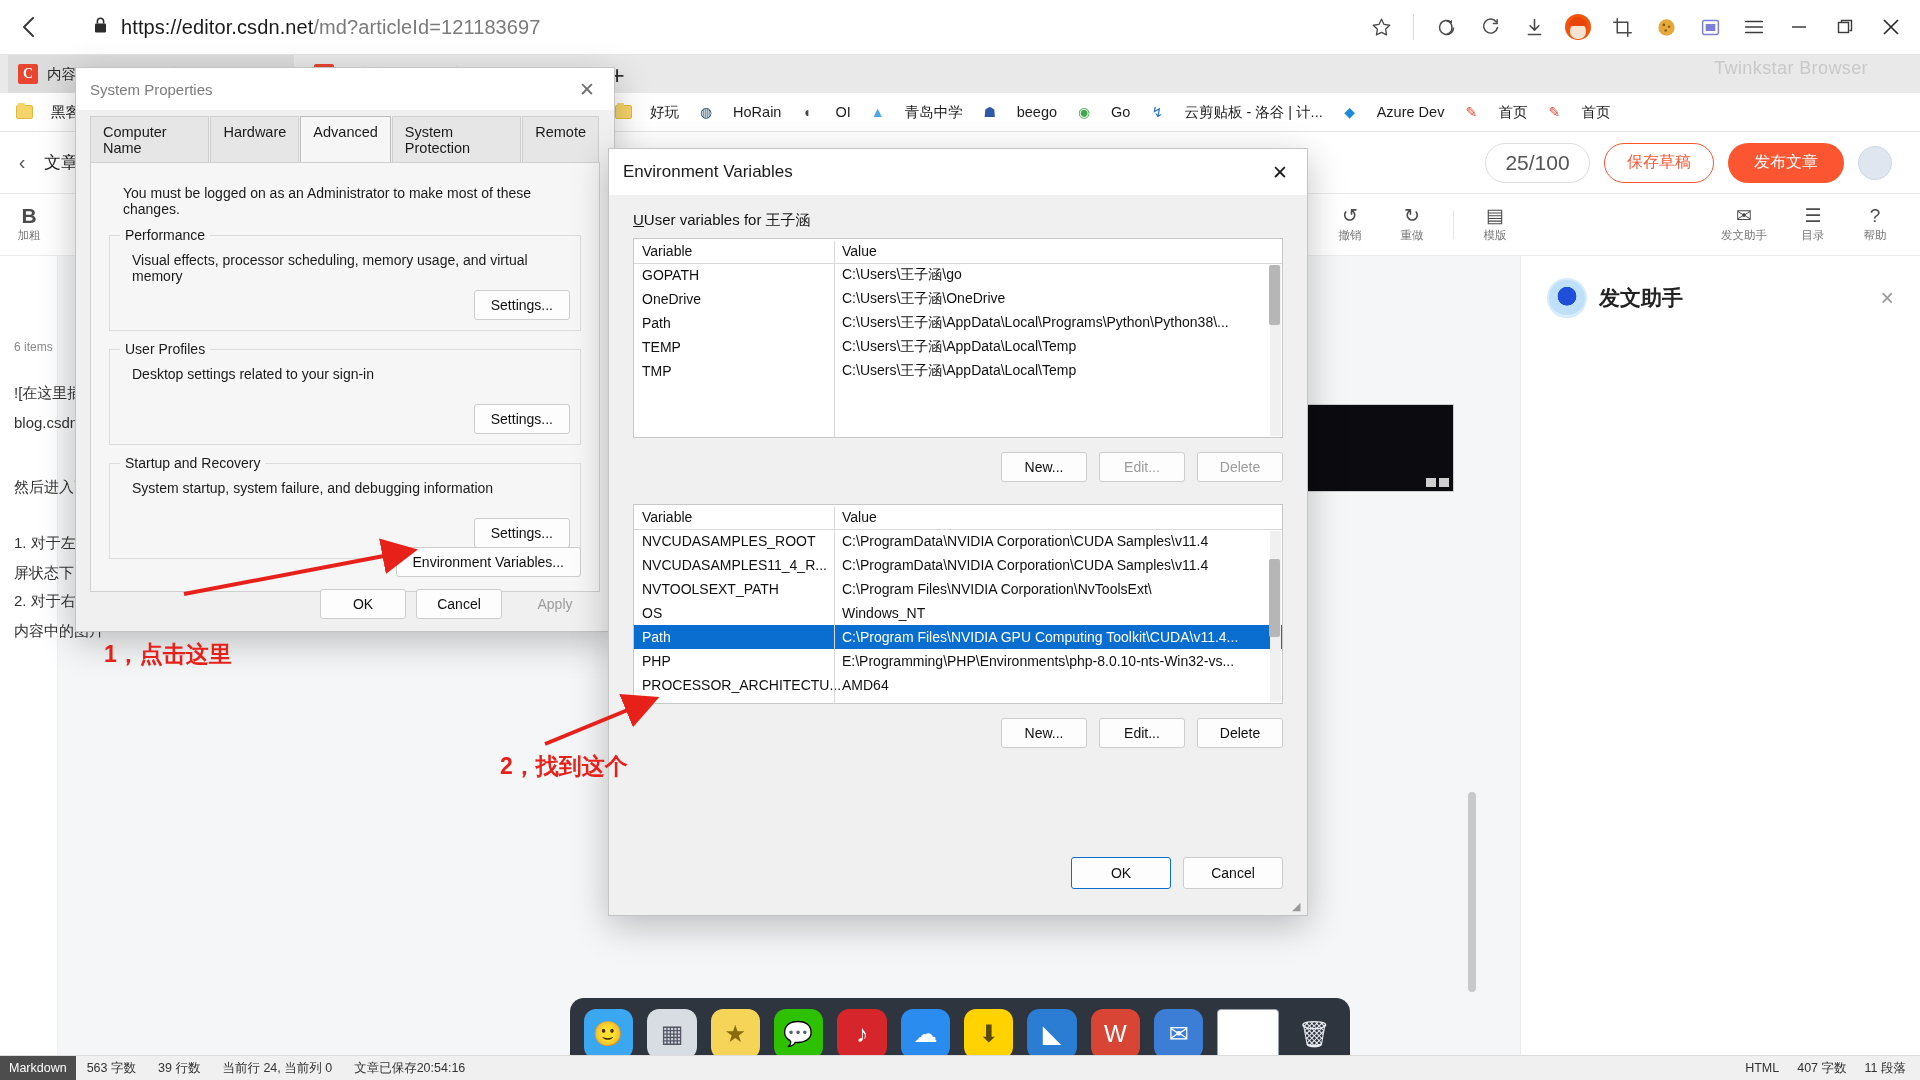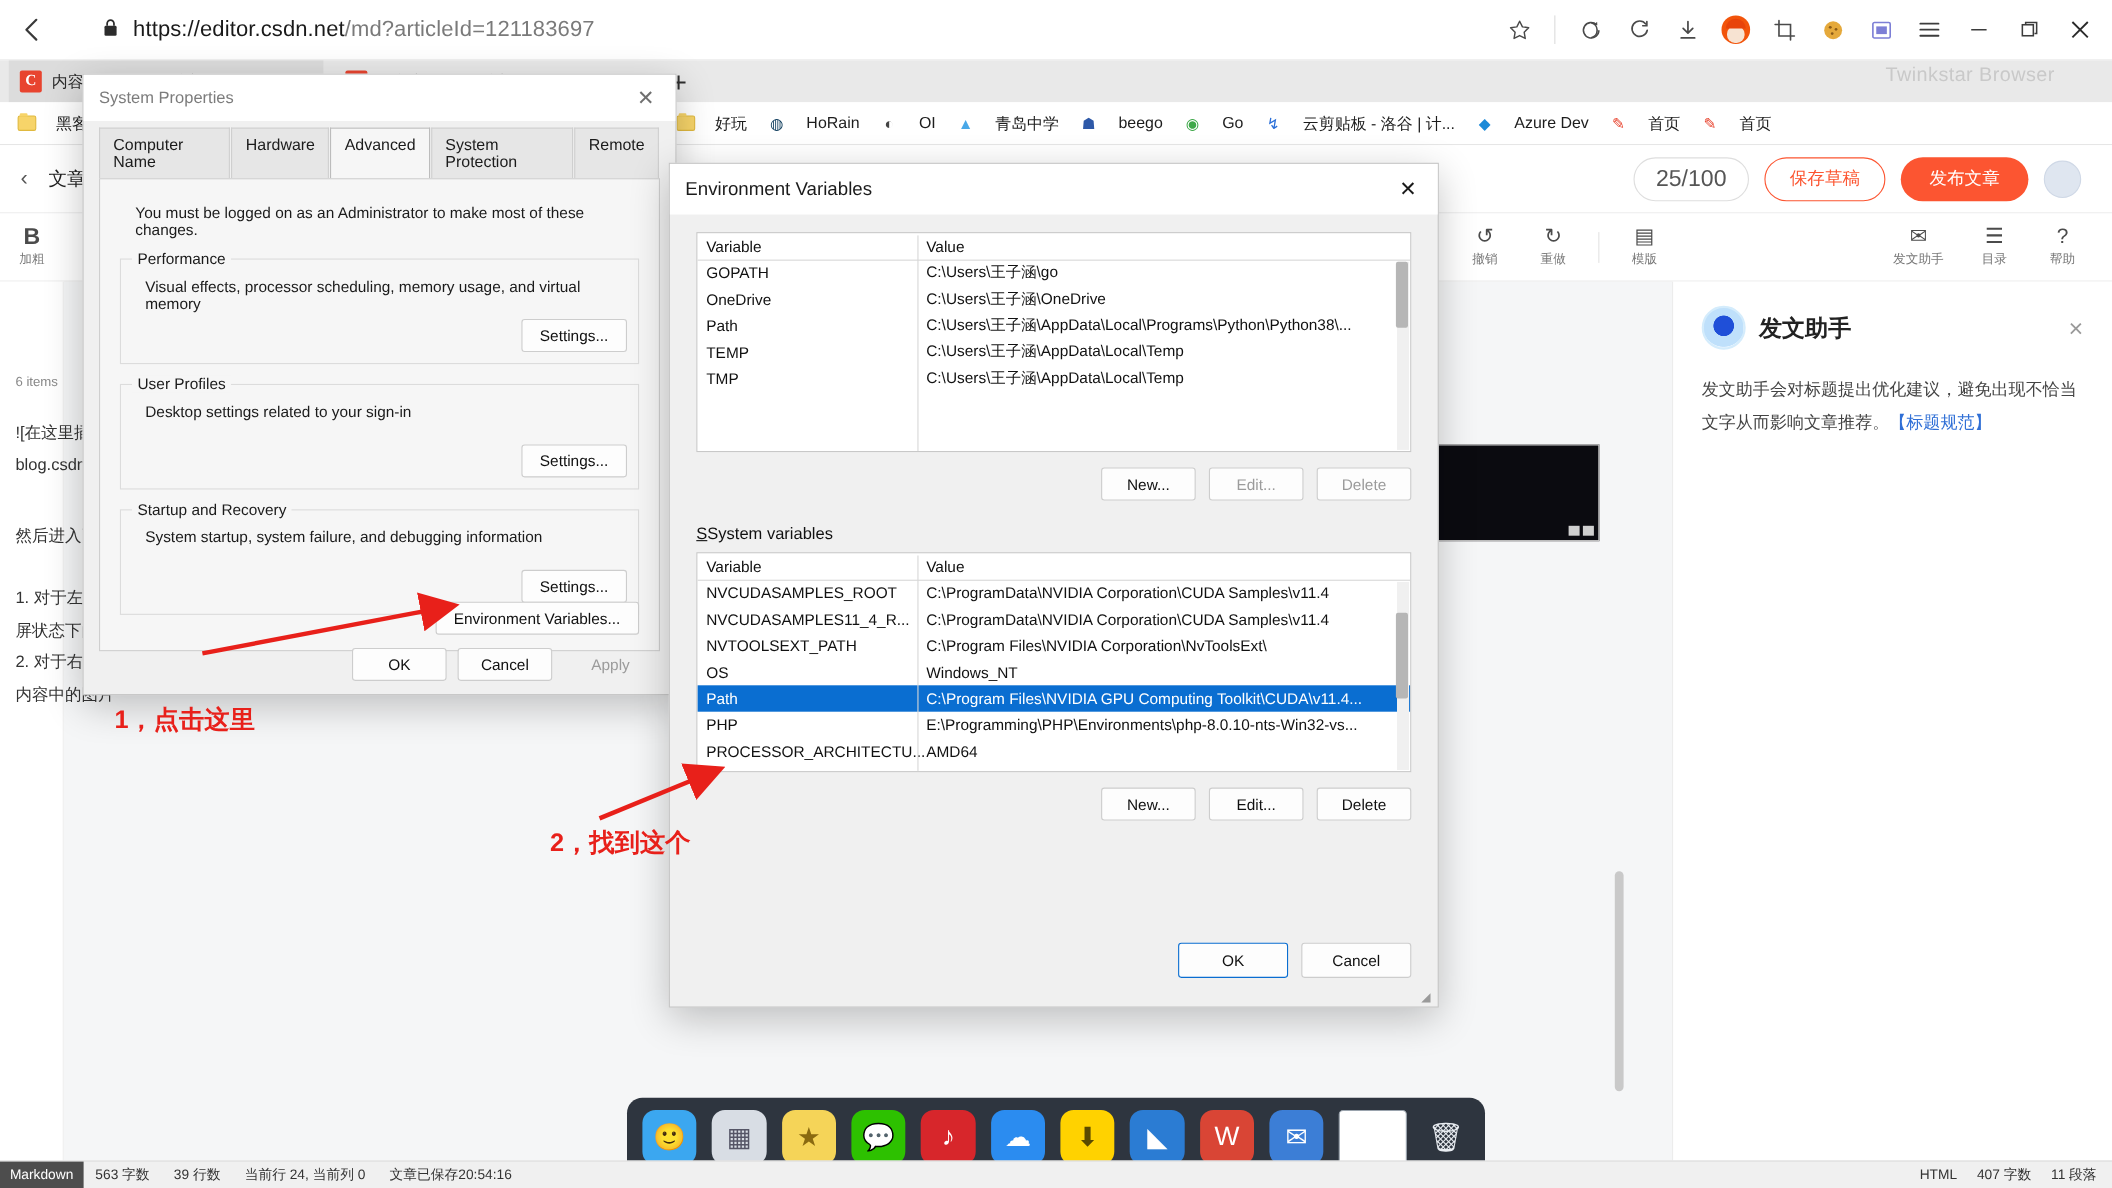--- a/index.html
+++ b/index.html
@@ -492,24 +492,20 @@
     </div>
 
     <div class="editor-scroll"></div>
 
     <div class="assist-panel">
       <div class="assist-head">
         <div class="assist-robot"></div>
         <div class="assist-title">发文助手</div>
         <div class="assist-close">×</div>
       </div>
-      <div class="assist-body">
-        <span>发文助手会对标题提出优化建议，避免出现不恰当</span>
-        <span>文字从而影响文章推荐。</span><span class="assist-link">【标题规范】</span>
-      </div>
     </div>
   </div>
 
   <div class="dock">
     <div class="dock-app" style="background:#3ba7f0">🙂<span class="dot"></span></div>
     <div class="dock-app" style="background:#d8dde4;color:#556">▦<span class="dot"></span></div>
     <div class="dock-app" style="background:#f5d458;color:#8a6a10">★<span class="dot"></span></div>
     <div class="dock-app" style="background:#2dc100">💬<span class="dot"></span></div>
     <div class="dock-app" style="background:#d7262b">♪<span class="dot"></span></div>
     <div class="dock-app" style="background:#2b8cf0">☁<span class="dot"></span></div>
@@ -586,20 +582,21 @@
     </div>
   </div>
 
   <div class="win-dlg" id="envvars">
     <div class="dlg-titlebar">
       <span class="dlg-title">Environment Variables</span>
       <span class="dlg-close dark">✕</span>
     </div>
 
     <div class="ev-section" style="margin-top:16px">
+      <div class="ev-legend"><u>U</u><span>User variables for 王子涵</span></div>
       <div class="ev-table" style="height:200px">
         <div class="ev-colsep" style="left:200px"></div>
         <div class="ev-headsep"></div>
         <div class="ev-row head">
           <span class="ev-col-a">Variable</span>
           <span class="ev-col-b">Value</span>
         </div>
         <div class="ev-row">
           <span class="ev-col-a">GOPATH</span>
           <span class="ev-col-b">C:\Users\王子涵\go</span>
@@ -625,21 +622,20 @@
           </div>
       </div>
       <div class="ev-btnrow">
         <div class="wbtn">New...</div>
         <div class="wbtn disabled">Edit...</div>
         <div class="wbtn disabled">Delete</div>
       </div>
     </div>
 
     <div class="ev-section" style="margin-top:22px">
-      <div class="ev-legend"><u>S</u><span>System variables</span></div>
       <div class="ev-table" style="height:200px">
         <div class="ev-colsep" style="left:200px"></div>
         <div class="ev-headsep"></div>
         <div class="ev-row head">
           <span class="ev-col-a">Variable</span>
           <span class="ev-col-b">Value</span>
         </div>
         <div class="ev-row">
           <span class="ev-col-a">NVCUDASAMPLES_ROOT</span>
           <span class="ev-col-b">C:\ProgramData\NVIDIA Corporation\CUDA Samples\v11.4</span>

